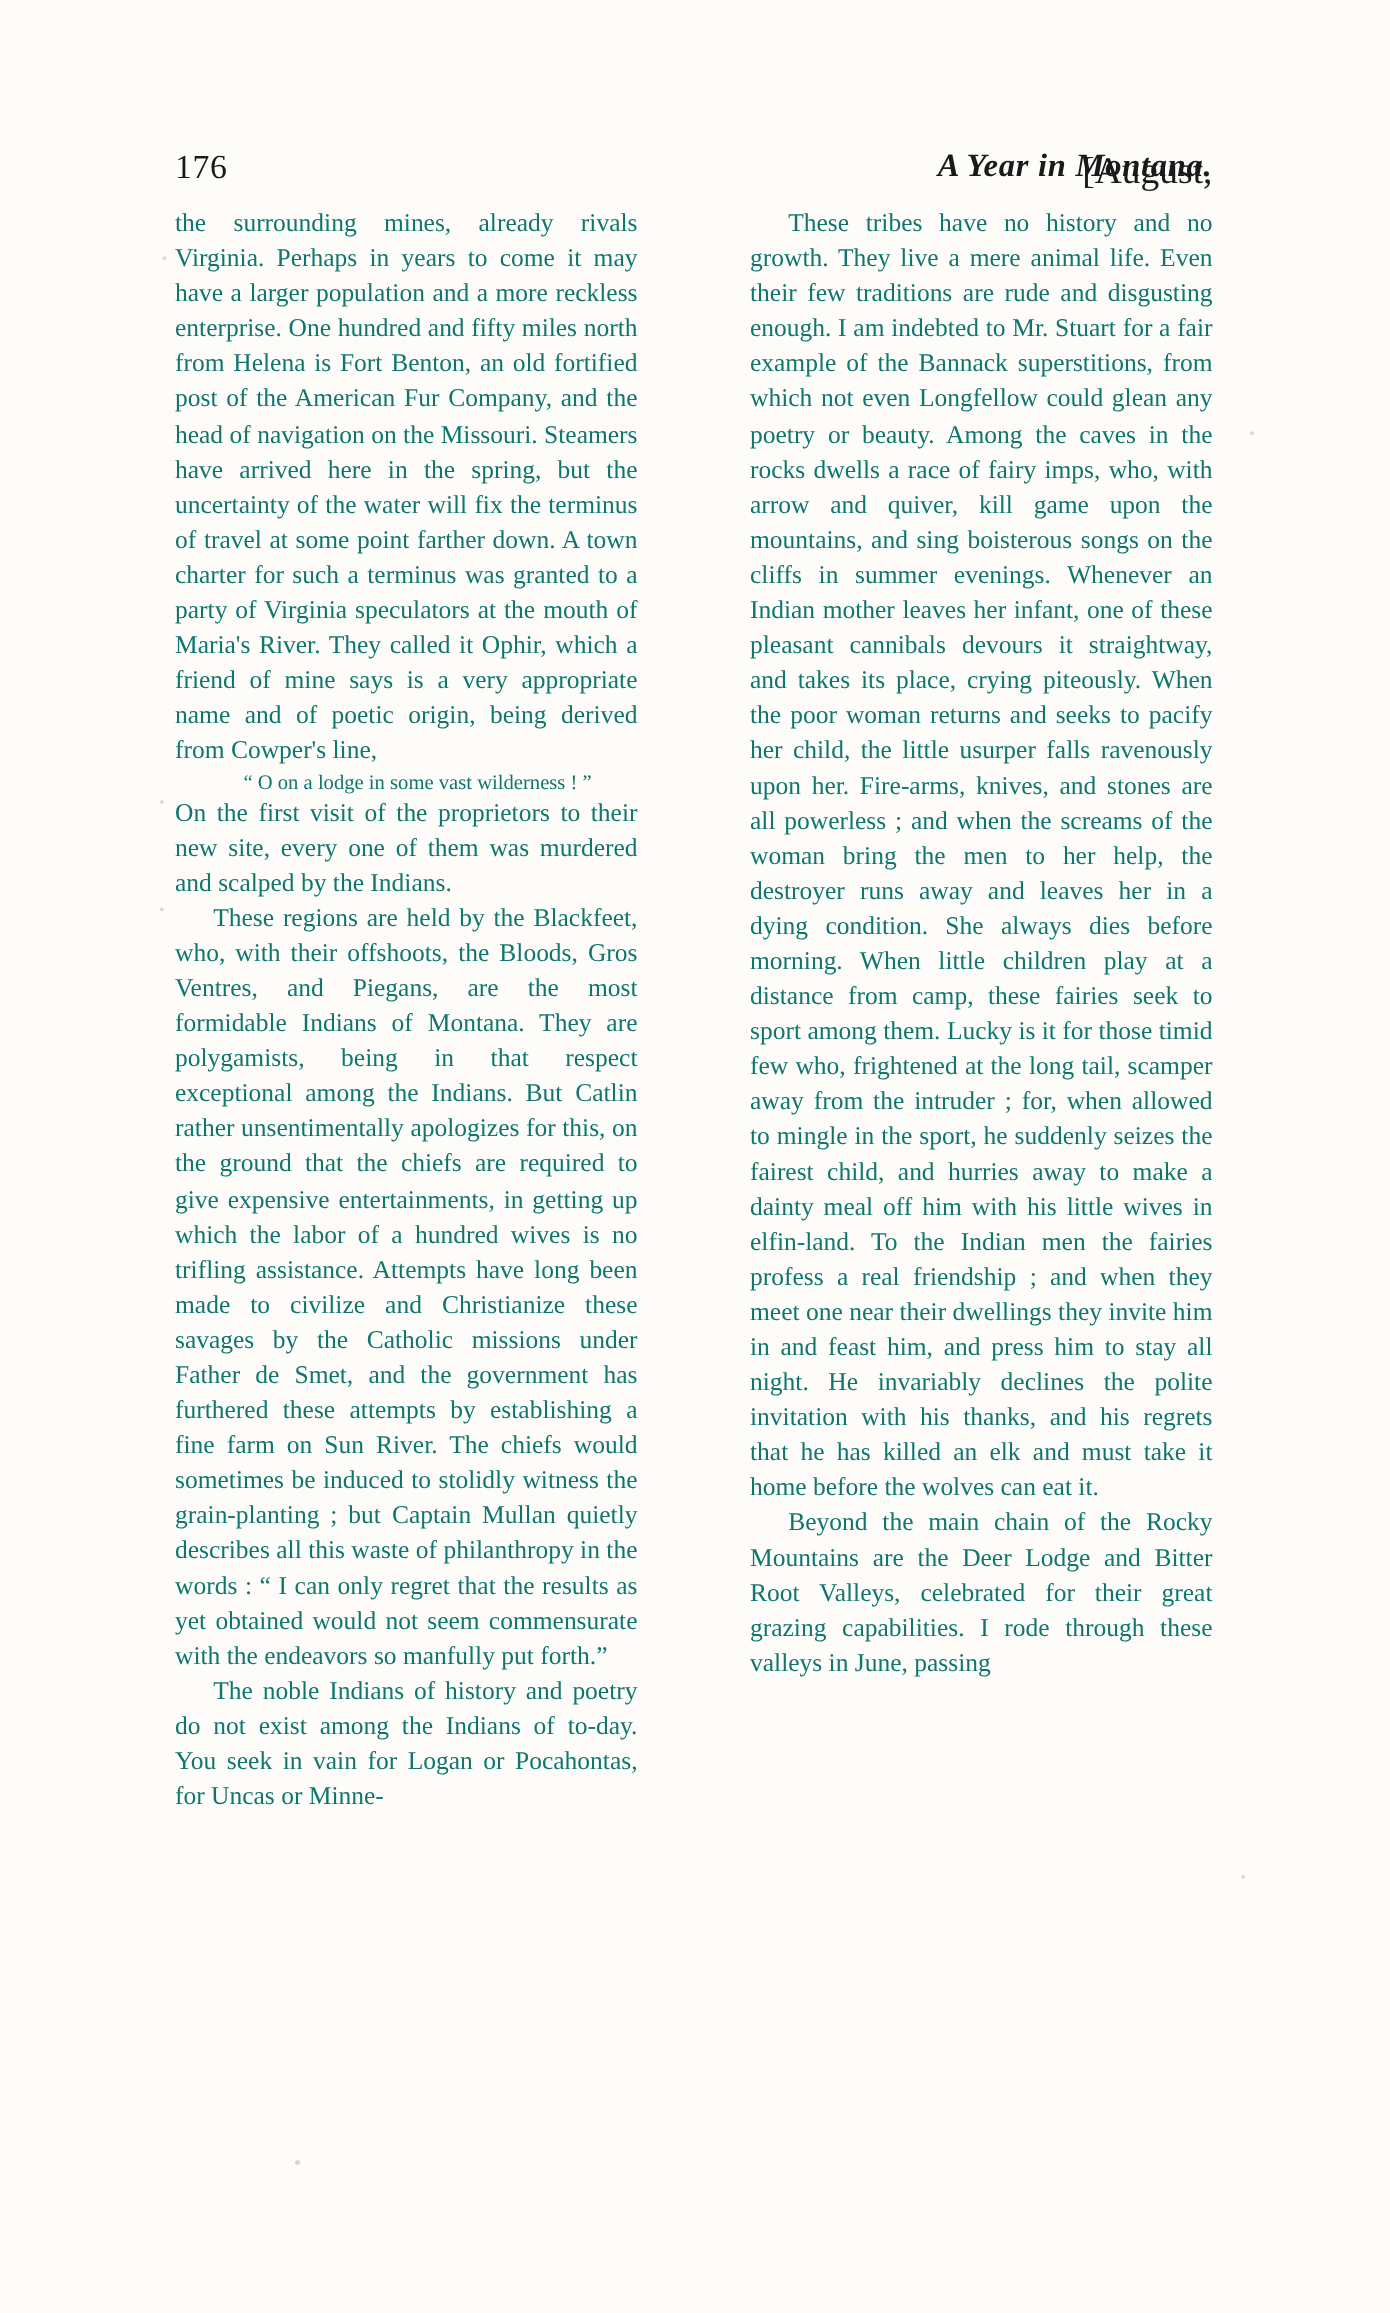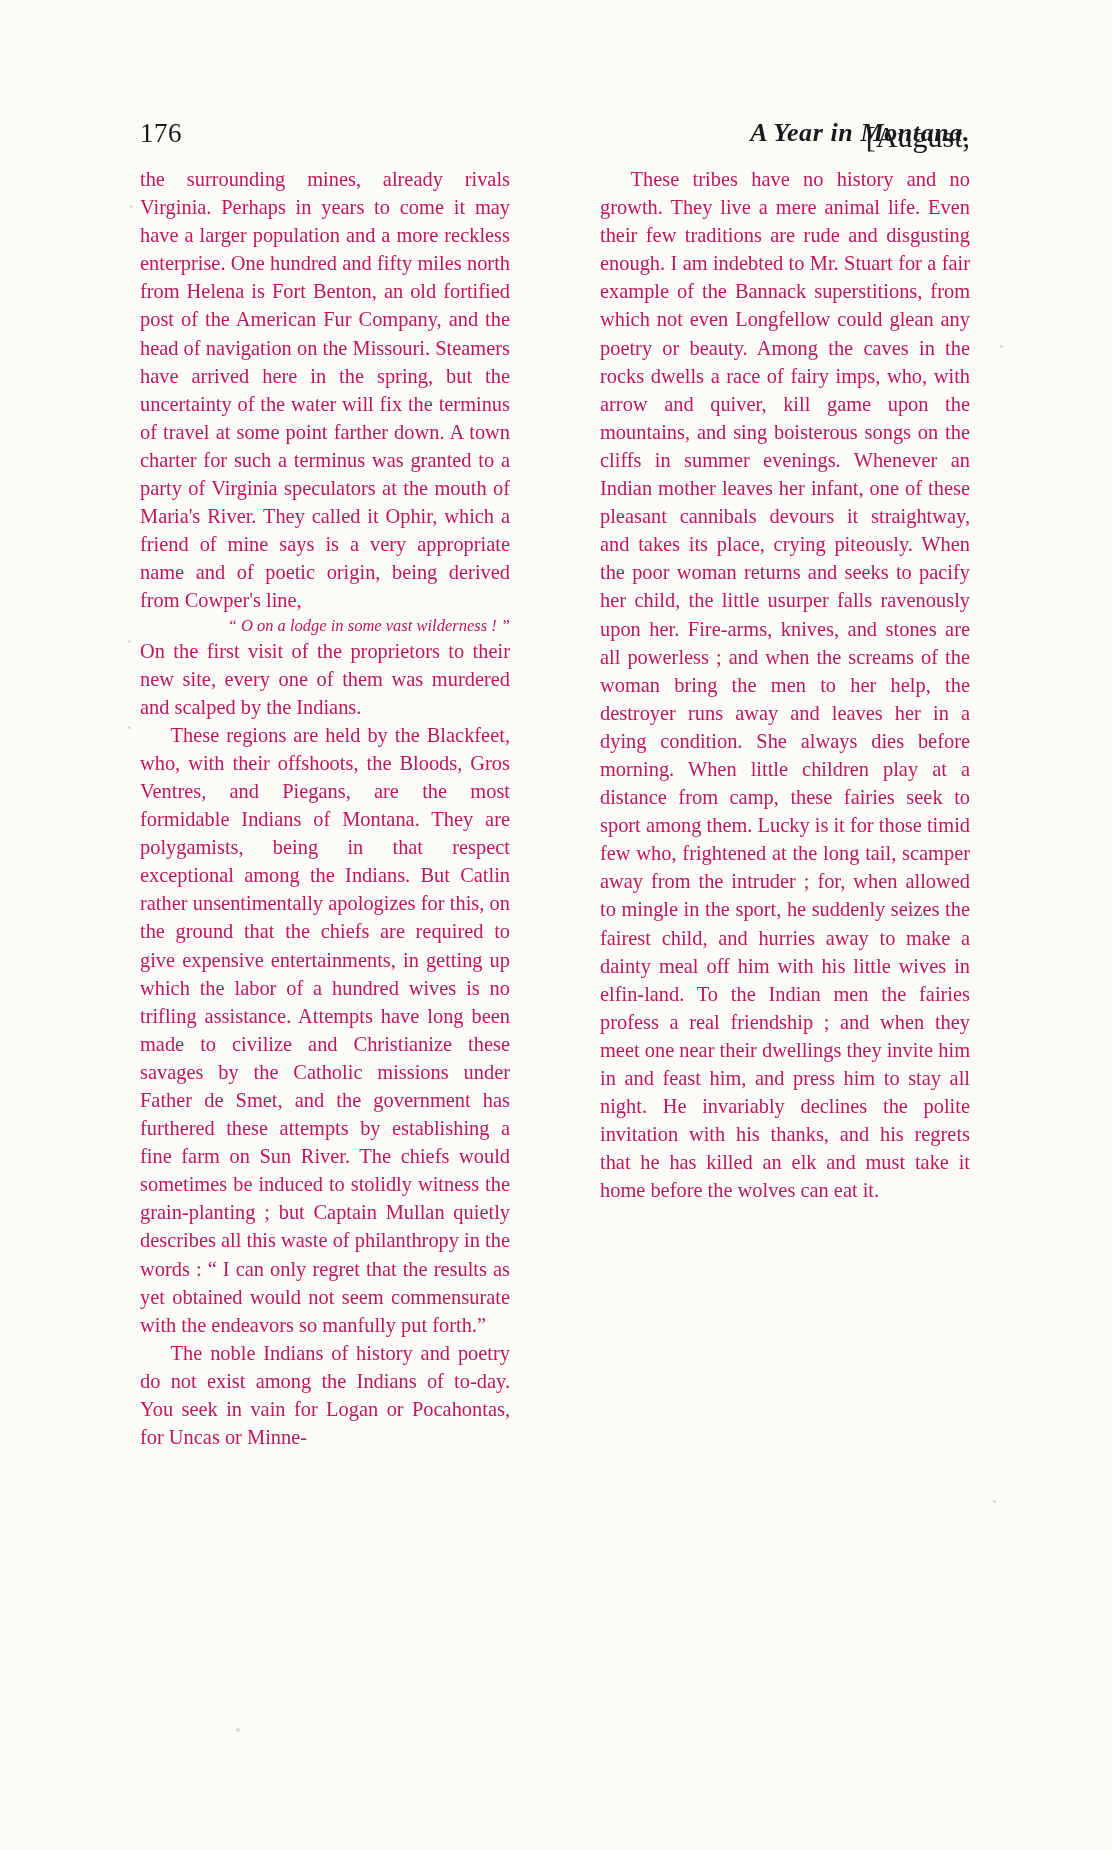--- a/index.html
+++ b/index.html
@@ -60,40 +60,39 @@
     top: 165px;
     width: 830px;
   }
   .col {
     position: absolute;
     top: 0;
     width: 370px;
     font-size: 20.4px;
     line-height: 28.1px;
     text-align: justify;
-    color: #be185d;
+    color: #0f766e;
   }
   .col-left { left: 0; }
   .col-right { left: 460px; }
   .col p {
     margin: 0;
     text-indent: 1.5em;
     hyphens: manual;
   }
   .col p.noindent {
     text-indent: 0;
   }
   .verse {
     margin: 13px 0 11px 0;
     font-size: 16.5px;
     line-height: 22px;
     text-indent: 0;
     padding-left: 30px;
-    text-align: right;
-    font-style: italic;
+    text-align: left;
   }
   .speck {
     position: absolute;
     background: #bdb8ad;
     border-radius: 50%;
     opacity: 0.55;
   }
 </style>
 </head>
 <body>
@@ -111,20 +110,21 @@
     <div class="col col-left">
       <p class="noindent">the surrounding mines, already rivals Virginia. Perhaps in years to come it may have a larger population and a more reckless enterprise. One hundred and fifty miles north from Helena is Fort Benton, an old fortified post of the American Fur Company, and the head of navigation on the Missouri. Steamers have arrived here in the spring, but the uncertainty of the water will fix the terminus of travel at some point farther down. A town charter for such a terminus was granted to a party of Virginia speculators at the mouth of Maria's River. They called it Ophir, which a friend of mine says is a very appropriate name and of poetic origin, being derived from Cowper's line,</p>
       <p class="verse">“ O on a lodge in some vast wilderness ! ”</p>
       <p class="noindent">On the first visit of the proprietors to their new site, every one of them was murdered and scalped by the Indians.</p>
       <p>These regions are held by the Blackfeet, who, with their offshoots, the Bloods, Gros Ventres, and Piegans, are the most formidable Indians of Montana. They are polygamists, being in that respect exceptional among the Indians. But Catlin rather unsentimentally apologizes for this, on the ground that the chiefs are required to give expensive entertainments, in getting up which the labor of a hundred wives is no trifling assistance. Attempts have long been made to civilize and Christianize these savages by the Catholic missions under Father de Smet, and the government has furthered these attempts by establishing a fine farm on Sun River. The chiefs would sometimes be induced to stolidly witness the grain-planting ; but Captain Mullan quietly describes all this waste of philanthropy in the words : “ I can only regret that the results as yet obtained would not seem commensurate with the endeavors so manfully put forth.”</p>
       <p>The noble Indians of history and poetry do not exist among the Indians of to-day. You seek in vain for Logan or Pocahontas, for Uncas or Minne-</p>
     </div>
 
     <div class="col col-right">
       <p>These tribes have no history and no growth. They live a mere animal life. Even their few traditions are rude and disgusting enough. I am indebted to Mr. Stuart for a fair example of the Bannack superstitions, from which not even Longfellow could glean any poetry or beauty. Among the caves in the rocks dwells a race of fairy imps, who, with arrow and quiver, kill game upon the mountains, and sing boisterous songs on the cliffs in summer evenings. Whenever an Indian mother leaves her infant, one of these pleasant cannibals devours it straightway, and takes its place, crying piteously. When the poor woman returns and seeks to pacify her child, the little usurper falls ravenously upon her. Fire-arms, knives, and stones are all powerless ; and when the screams of the woman bring the men to her help, the destroyer runs away and leaves her in a dying condition. She always dies before morning. When little children play at a distance from camp, these fairies seek to sport among them. Lucky is it for those timid few who, frightened at the long tail, scamper away from the intruder ; for, when allowed to mingle in the sport, he suddenly seizes the fairest child, and hurries away to make a dainty meal off him with his little wives in elfin-land. To the Indian men the fairies profess a real friendship ; and when they meet one near their dwellings they invite him in and feast him, and press him to stay all night. He invariably declines the polite invitation with his thanks, and his regrets that he has killed an elk and must take it home before the wolves can eat it.</p>
+      <p>Beyond the main chain of the Rocky Mountains are the Deer Lodge and Bitter Root Valleys, celebrated for their great grazing capabilities. I rode through these valleys in June, passing</p>
     </div>
 
   </div>
 
   <div class="speck" style="left:130px; top:205px; width:3px; height:3px;"></div>
   <div class="speck" style="left:128px; top:640px; width:3px; height:3px;"></div>
   <div class="speck" style="left:128px; top:726px; width:3px; height:3px;"></div>
   <div class="speck" style="left:236px; top:1728px; width:4px; height:4px;"></div>
   <div class="speck" style="left:993px; top:1500px; width:3px; height:3px;"></div>
   <div class="speck" style="left:1000px; top:345px; width:3px; height:3px;"></div>

